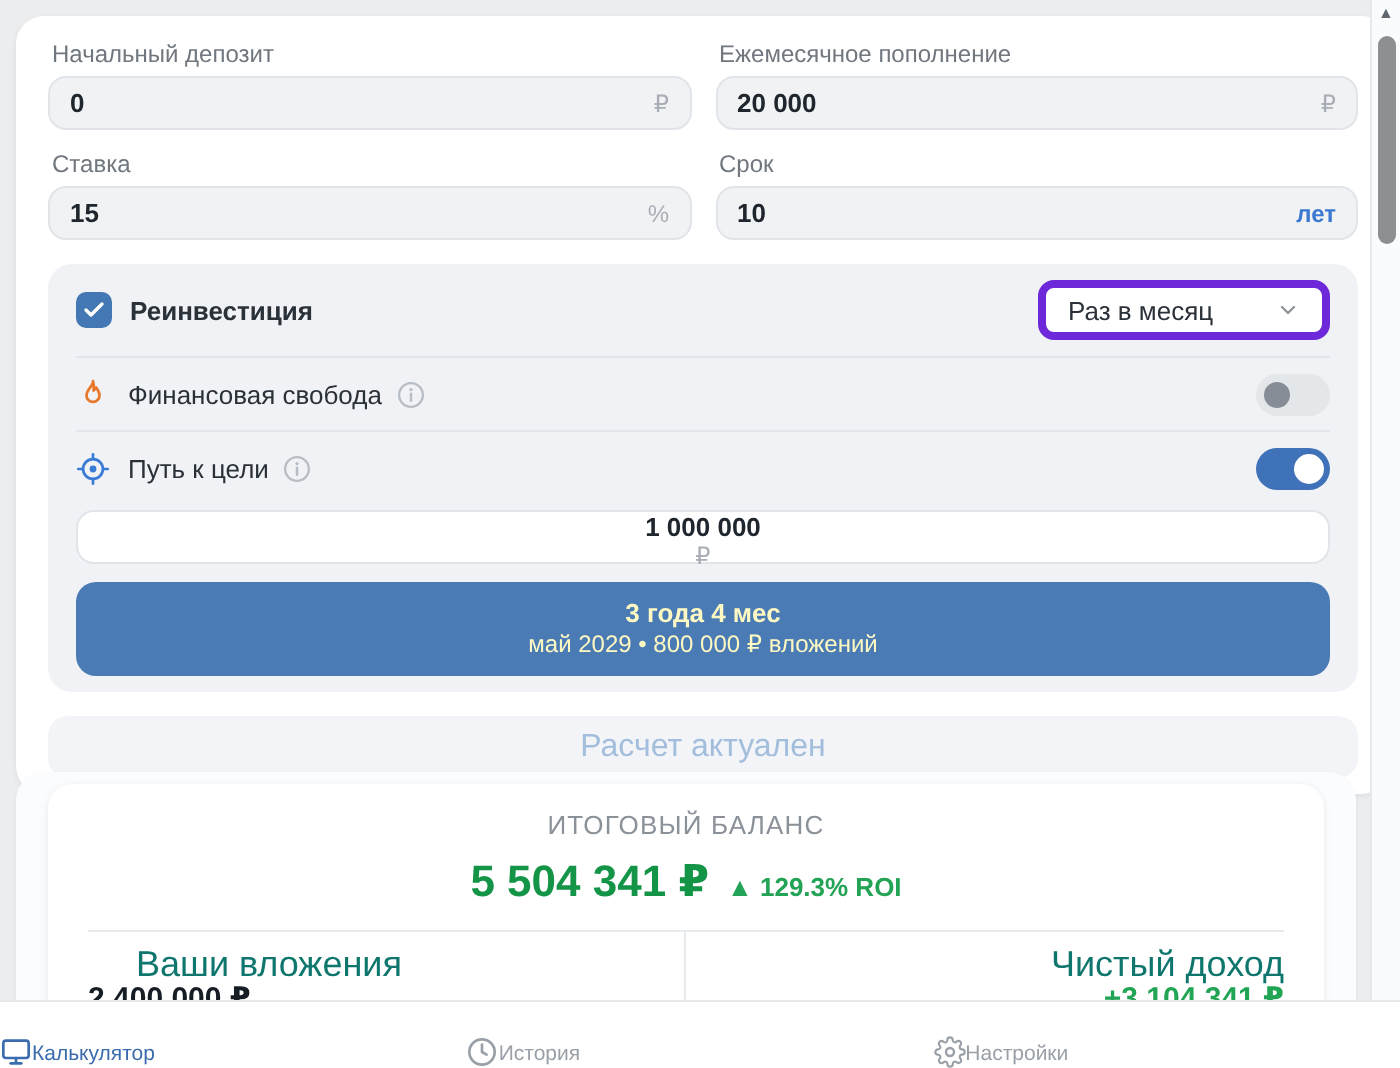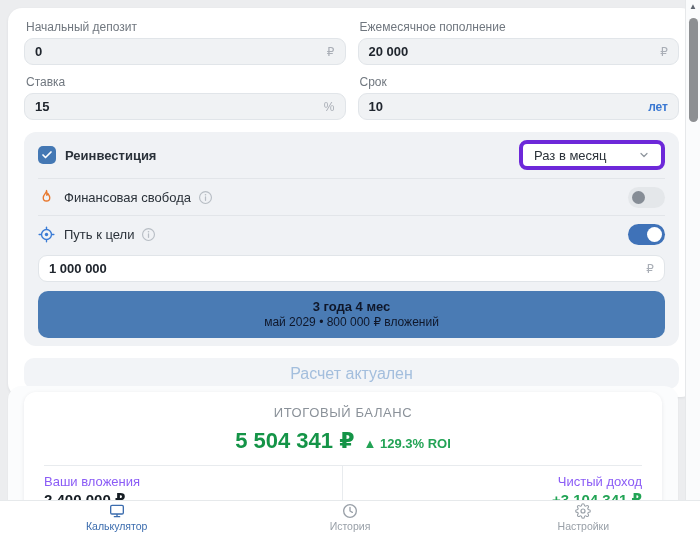--- a/index.html
+++ b/index.html
@@ -21,21 +21,21 @@
   .card-main { position:absolute; left:8px; top:8px; width:687px;
     background:#ffffff; border-radius:14px; padding:12px 16px 8px;
     box-shadow:0 1px 3px rgba(20,30,40,.07); }
 
   .grid2 { display:grid; grid-template-columns:1fr 1fr; column-gap:12px; }
   .f-label { font-size:12px; line-height:14px; color:#70777f; margin:0 0 4px 2px; }
   .f-label.mt { margin-top:10px; }
   .field { display:flex; align-items:center; justify-content:space-between;
     background:#f0f2f4; border:1px solid #e1e5e9; border-radius:9px;
     height:27px; padding:0 10px; }
-  .field.white { background:#ffffff; }
+  .field.white { background:#ffffff;flex-direction:column; }
   .f-value { font-size:13px; font-weight:bold; color:#20262e; }
   .f-suffix { font-size:12px; color:#a9aeb6; }
   .f-suffix.blue { color:#3a78d2; font-weight:bold; }
 
   
   .options { margin-top:12px; background:#f0f2f5; border-radius:12px; padding:0 14px 6px; }
   .opt-row { display:flex; align-items:center; }
   .row-check { padding:8px 0; }
   .row-toggle { padding:18px 0; border-top:1px solid #e2e5e9; height:37px; }
   .opt-spacer { flex:1; }
@@ -49,21 +49,21 @@
   .info { margin-left:7px; display:flex; }
   .toggle { width:37px; height:21px; border-radius:11px; position:relative; flex:none; }
   .toggle.off { background:#e4e7ea; }
   .toggle.off .knob { position:absolute; left:4px; top:4px; width:13px; height:13px;
     border-radius:50%; background:#868d96; }
   .toggle.on { background:#3f72b8; }
   .toggle.on .knob { position:absolute; right:3px; top:3px; width:15px; height:15px;
     border-radius:50%; background:#ffffff; }
   .goal-input { margin:3px 0 9px; }
   .goal-banner { background:#4a7bb4; border-radius:10px; text-align:center;
-    color:#0f172a; padding:7px 4px 8px; margin-bottom:2px; cursor:pointer; }
+    color:#fef9c3; padding:7px 4px 8px; margin-bottom:2px; cursor:pointer; }
   .gb-line1 { font-size:13px; font-weight:bold; line-height:17px; }
   .gb-line2 { font-size:12px; line-height:15px; }
 
   
   .status-pill { margin-top:12px; background:#f2f4f7; border-radius:10px;
     height:31px; line-height:31px; text-align:center; font-size:16px; color:#a3bedd; }
 
   
   .card-result-wrap { position:absolute; left:8px; top:386px; width:670px; height:148px;
     background:#fbfcfd; border-radius:14px; box-shadow:0 1px 2px rgba(20,30,40,.05); }
@@ -72,29 +72,29 @@
   .res-title { text-align:center; font-size:13px; color:#8a9199; letter-spacing:.6px; }
   .res-balance-row { display:flex; align-items:baseline; justify-content:center;
     gap:9px; margin-top:8px; }
   .res-balance { font-size:22px; font-weight:bold; color:#149447; }
   .res-roi { font-size:13px; font-weight:bold; color:#23a355; }
   .res-divider { border-top:1px solid #e8ebee; margin-top:11px; }
   .res-cols { display:flex; }
   .res-col { width:50%; padding:8px 0 6px; }
   .res-col.left { border-right:1px solid #e8ebee; }
   .res-col.right { text-align:right; }
-  .res-col-label { font-size:13px; color:#8b5cf6; line-height:16px; }
+  .res-col-label { font-size:18px; color:#0f766e; line-height:16px;margin-left:24px; }
   .res-col-value { font-size:15px; font-weight:bold; line-height:18px; margin-top:1px; }
   .res-col-value.dark { color:#161d24; }
   .res-col-value.green { color:#22a455; }
 
   
   .nav { position:absolute; left:0; bottom:0; width:700px; height:34px;
     background:#ffffff; border-top:1px solid #e6e9eb; display:flex; z-index:60; }
-  .nav-item { flex:1; display:flex; flex-direction:column; align-items:center;
+  .nav-item { flex:1; display:flex; flex-direction:row; align-items:flex-end;
     padding-top:2px; cursor:pointer; }
   .nav-label { font-size:10.5px; line-height:13px; margin-top:1px; }
   .nav-item.active .nav-label { color:#3b6cae; }
   .nav-item .nav-label { color:#99a0a8; }
   svg { display:block; }
 </style>
 </head>
 <body>
 
 <div class="card-main">

